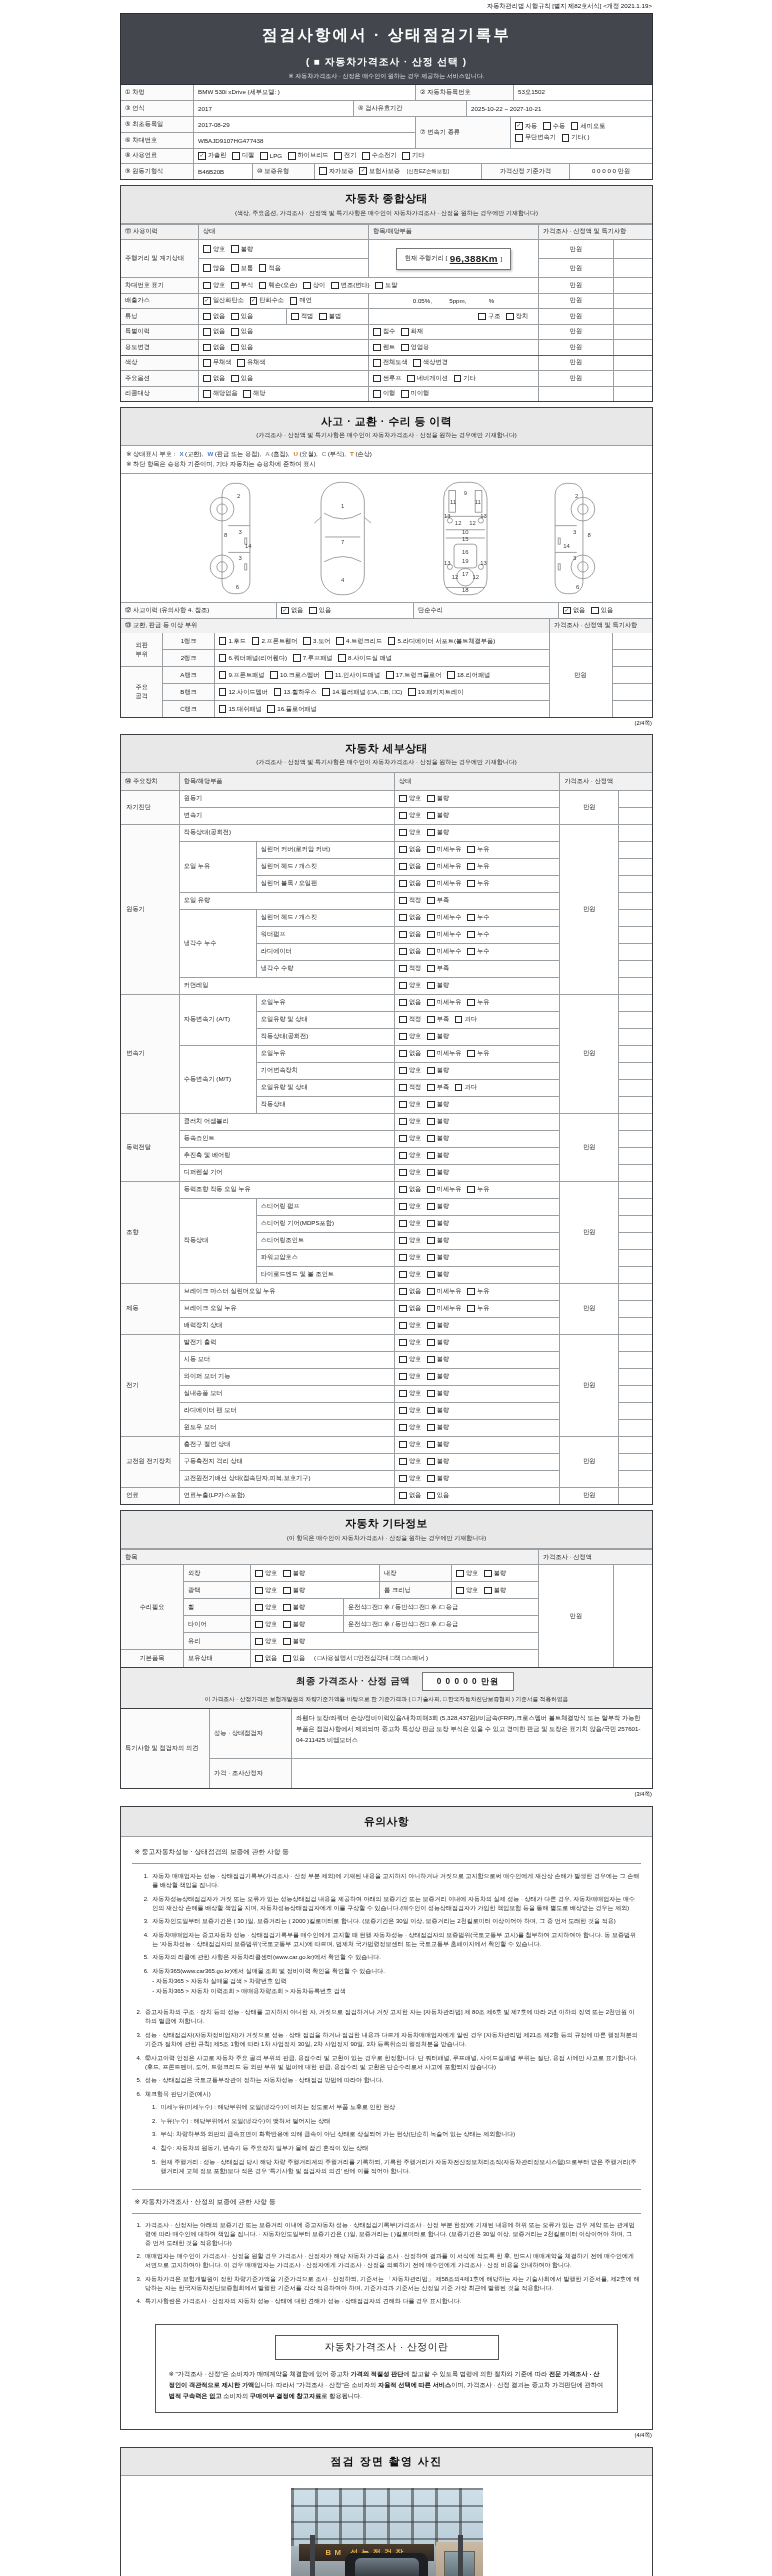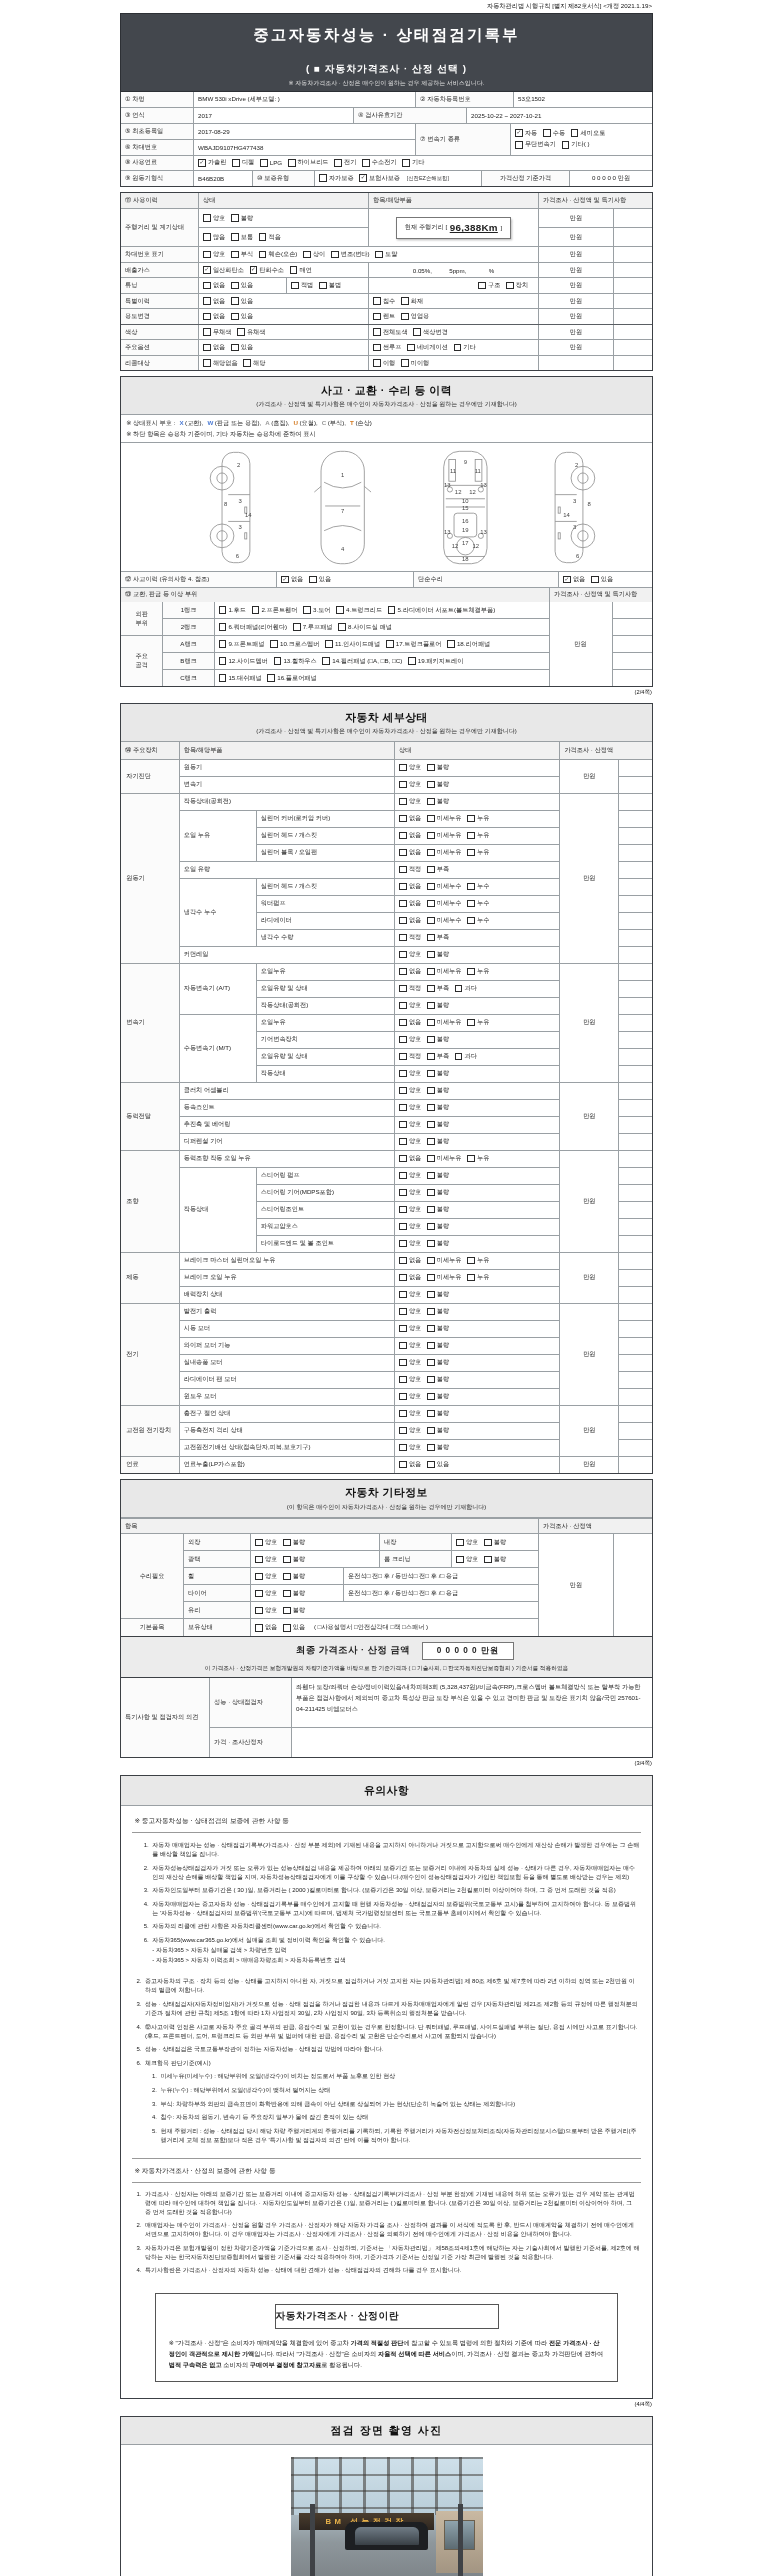--- a/index.html
+++ b/index.html
@@ -3,21 +3,21 @@
 <meta charset="utf-8">
 <style>
   html,body{margin:0;padding:0;}
   body{width:773px;height:2576px;overflow:hidden;background:#fff;
        font-family:"Liberation Sans","DejaVu Sans",sans-serif;color:#222;font-size:6.2px;}
   .page{width:533px;margin-left:120px;}
   .formref{text-align:right;font-size:6.2px;padding:2.1px 1px 1.5px;color:#111;}
   
   .dark{background:#43474d;color:#fff;border:1px solid #2d3035;padding:0 0 2.1px;}
   .dark .t{font-size:15.5px;font-weight:bold;text-align:center;letter-spacing:2.1px;padding-top:11.3px;}
-  .dark .s{font-size:9.8px;font-weight:bold;text-align:center;letter-spacing:1px;margin-top:17px;}
+  .dark .s{font-size:9.8px;font-weight:bold;text-align:center;letter-spacing:1px;margin-top:10px;}
   .dark .n{font-size:6px;text-align:center;color:#e3e3e3;margin-top:3.6px;}
   .dark .docno{font-size:7.5px;font-weight:bold;text-align:left;padding:5.2px 5.2px 1px;}
   
   .sec{border:1px solid #3c4045;margin-top:5.2px;background:#fff;box-sizing:border-box;}
   .sec.joined{margin-top:0;border-top:none;}
   .band{background:#e8e8e8;text-align:center;padding:6.2px 0 5.2px;border-bottom:0.5px solid #9aa0a4;}
   .band .bt{font-size:10.8px;font-weight:600;letter-spacing:0.5px;color:#111;}
   .band .bs{font-size:6px;margin-top:2.6px;color:#222;}
   
   .frow{display:flex;border-top:0.5px solid #9aa0a4;min-height:15.5px;align-items:stretch;box-sizing:border-box;}
@@ -71,22 +71,22 @@
   .cbt2{font-size:6.7px;padding:7.2px 2.1px 6.2px;border-top:0.5px solid #999;border-bottom:0.5px solid #999;margin-top:8.2px;}
   .cgroup{padding:3.1px 1px 1px 8.2px;}
   .citem{display:flex;gap:3.6px;margin:4.6px 0;font-size:6px;line-height:1.5;}
   .cn{width:8.2px;text-align:right;flex:none;}
   .ct{flex:1;}
   .cline{margin-top:1px;}
   .csub{margin-left:15.5px;}
   .couter{padding:2.1px 1px 1px 1px;}
   
   .pbox{border:0.8px solid #555;margin:12.4px 23px 13.4px;padding:9.3px 12.4px 10.3px;}
-  .pbt{width:222px;margin:0 auto 8.2px;border:0.8px solid #555;text-align:left;font-size:9.8px;
-       font-weight:700;padding:5.2px 0;letter-spacing:0.5px;}
+  .pbt{width:222px;margin:0 auto 8.2px;border:0.8px solid #555;text-align:center;font-size:9.8px;
+       font-weight:400;padding:5.2px 0;letter-spacing:0.5px;}
   .pbx{font-size:6.2px;line-height:1.8;color:#111;}
   .pbx b{font-weight:bold;}
   
   .photosec .band .bt{letter-spacing:1.5px;}
   .photo1{width:192px;height:155px;margin:12.4px auto 7.2px;position:relative;overflow:hidden;
           background:linear-gradient(180deg,#9fb2bd 0%,#b6c6cf 30%,#8e979c 55%,#6f7377 100%);}
   .p1-canopy{position:absolute;top:0;left:0;right:0;height:58px;
       background:repeating-linear-gradient(90deg,rgba(60,55,50,.55) 0 3.1px,transparent 3.1px 24px),
                  repeating-linear-gradient(180deg,rgba(60,55,50,.5) 0 2.1px,transparent 2.1px 16.5px),
                  linear-gradient(180deg,#cfe0ea,#b9cdd8);}
@@ -103,21 +103,21 @@
   svg text{font-family:"Liberation Sans","DejaVu Sans",sans-serif;}
 </style>
 </head>
 <body>
 
 <div class="page">
 
   <div class="formref">자동차관리법 시행규칙 [별지 제82호서식] &lt;개정 2021.1.19&gt;</div>
 
   <div class="dark">
-    <div class="t">중고자동차성능 · 상태점검기록부</div>
+    <div class="t">점검사항에서 · 상태점검기록부</div>
     <div class="s">( ■ 자동차가격조사 · 산정 선택 )</div>
     <div class="n">※ 자동차가격조사 · 산정은 매수인이 원하는 경우 제공하는 서비스입니다.</div>
   </div>
 
   <div class="sec joined">
     <div class="frow">
       <div class="fc lab" style="width:72px">① 차명</div>
       <div class="fc" style="width:222px">BMW 530i xDrive (세부모델: )</div>
       <div class="fc lab" style="width:98px">② 자동차등록번호</div>
       <div class="fc fill">53오1502</div>
@@ -216,20 +216,24 @@
             </span>
           </div>
         <span class="wnote">[신한EZ손해보험]</span>
       </div>
       <div class="fc lab cen" style="width:88px">가격산정 기준가격</div>
       <div class="fc fill cen">0 0 0 0 0 만원</div>
     </div>
   </div>
 
   <div class="sec">
+    <div class="band">
+      <div class="bt">자동차 종합상태</div>
+      <div class="bs">(색상, 주요옵션, 가격조사 · 산정액 및 특기사항은 매수인이 자동차가격조사 · 산정을 원하는 경우에만 기재합니다)</div>
+    </div>
     <div class="frow">
       <div class="fc hcell" style="width:77px">⑪ 사용이력</div>
       <div class="fc hcell" style="width:170px">상태</div>
       <div class="fc hcell" style="width:170px">항목/해당부품</div>
       <div class="fc hcell fill">가격조사 · 산정액 및 특기사항</div>
     </div>
     <div class="frow" style="min-height:38px">
       <div class="fc lab" style="width:77px">주행거리 및 계기상태</div>
       <div class="stack" style="width:170px">
         <div class="subrow">

